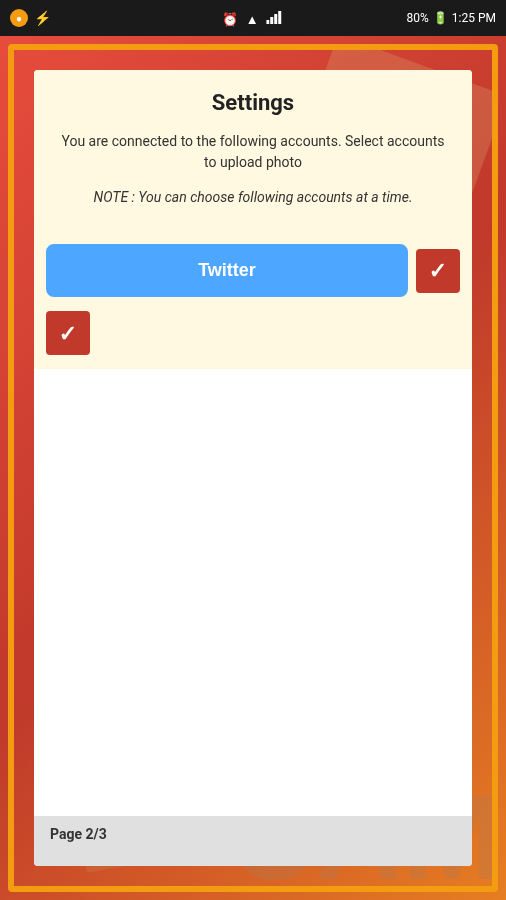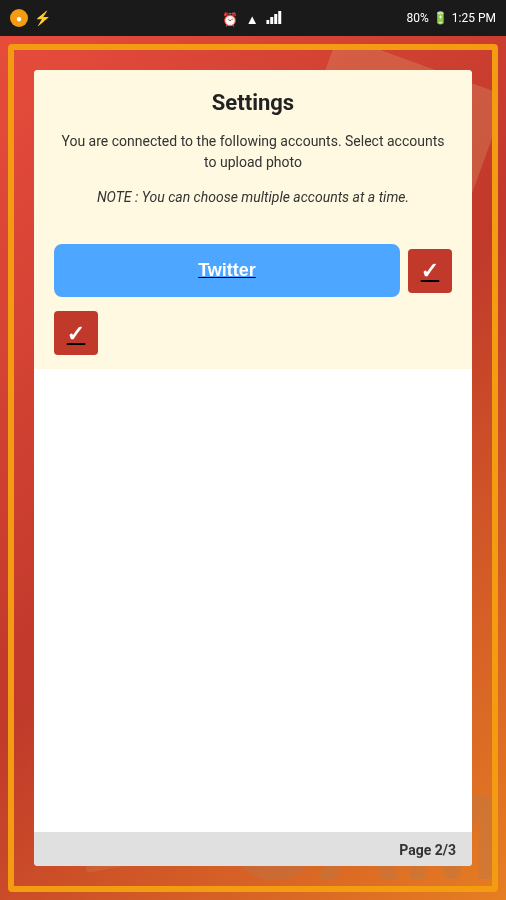--- a/index.html
+++ b/index.html
@@ -132,24 +132,23 @@
       font-size: 14px;
       text-align: center;
       color: #333;
       font-style: italic;
       line-height: 1.5;
       margin-bottom: 20px;
     }
 
     
     .accounts-section {
-      padding: 0 20px;
+      padding: 0 12px;
       background: #fef9e0;
       flex: 0 0 auto;
-      text-decoration: underline;
     }
 
     .account-row {
       display: flex;
       align-items: center;
       margin-bottom: 14px;
       gap: 8px;
     }
 
     .account-button {
@@ -201,25 +200,25 @@
     }
 
     
     .bottom-section {
       background: #e0e0e0;
       padding: 10px 16px 0;
       flex: 0 0 auto;
     }
 
     .page-indicator {
-      text-align: right;
+      text-align: left;
       font-size: 14px;
       font-weight: bold;
       color: #333;
-      margin-bottom: 8px;
+      margin-bottom: 24px;
     }
 
     .continue-button {
       width: 100%;
       padding: 16px;
       background: #f0a500;
       border: none;
       border-radius: 6px;
       font-size: 18px;
       font-weight: 500;
@@ -331,21 +330,21 @@
           <rect x="80" y="80" width="180" height="240" rx="10" fill="none" stroke="#c8a040" stroke-width="20" transform="rotate(-5, 170, 200)"></rect>
           <text x="180" y="620" font-size="140" font-weight="900" fill="#b08030" text-anchor="middle" font-family="Arial">CAM</text>
         </svg>
       </div>
 
       <div class="card-content">
 
         <div class="top-section">
           <h1 class="settings-title">Settings</h1>
           <p class="description-text">You are connected to the following accounts. Select accounts to upload photo</p>
-          <p class="note-text">NOTE : You can choose multiple accounts at a time.</p>
+          <p class="note-text">NOTE : You can choose following accounts at a time.</p>
         </div>
 
         <div class="accounts-section">
 
           <div class="account-row">
             <button class="account-button twitter-active">Twitter</button>
             <div class="check-box">
               <span class="check-mark">✓</span>
             </div>
           </div>

